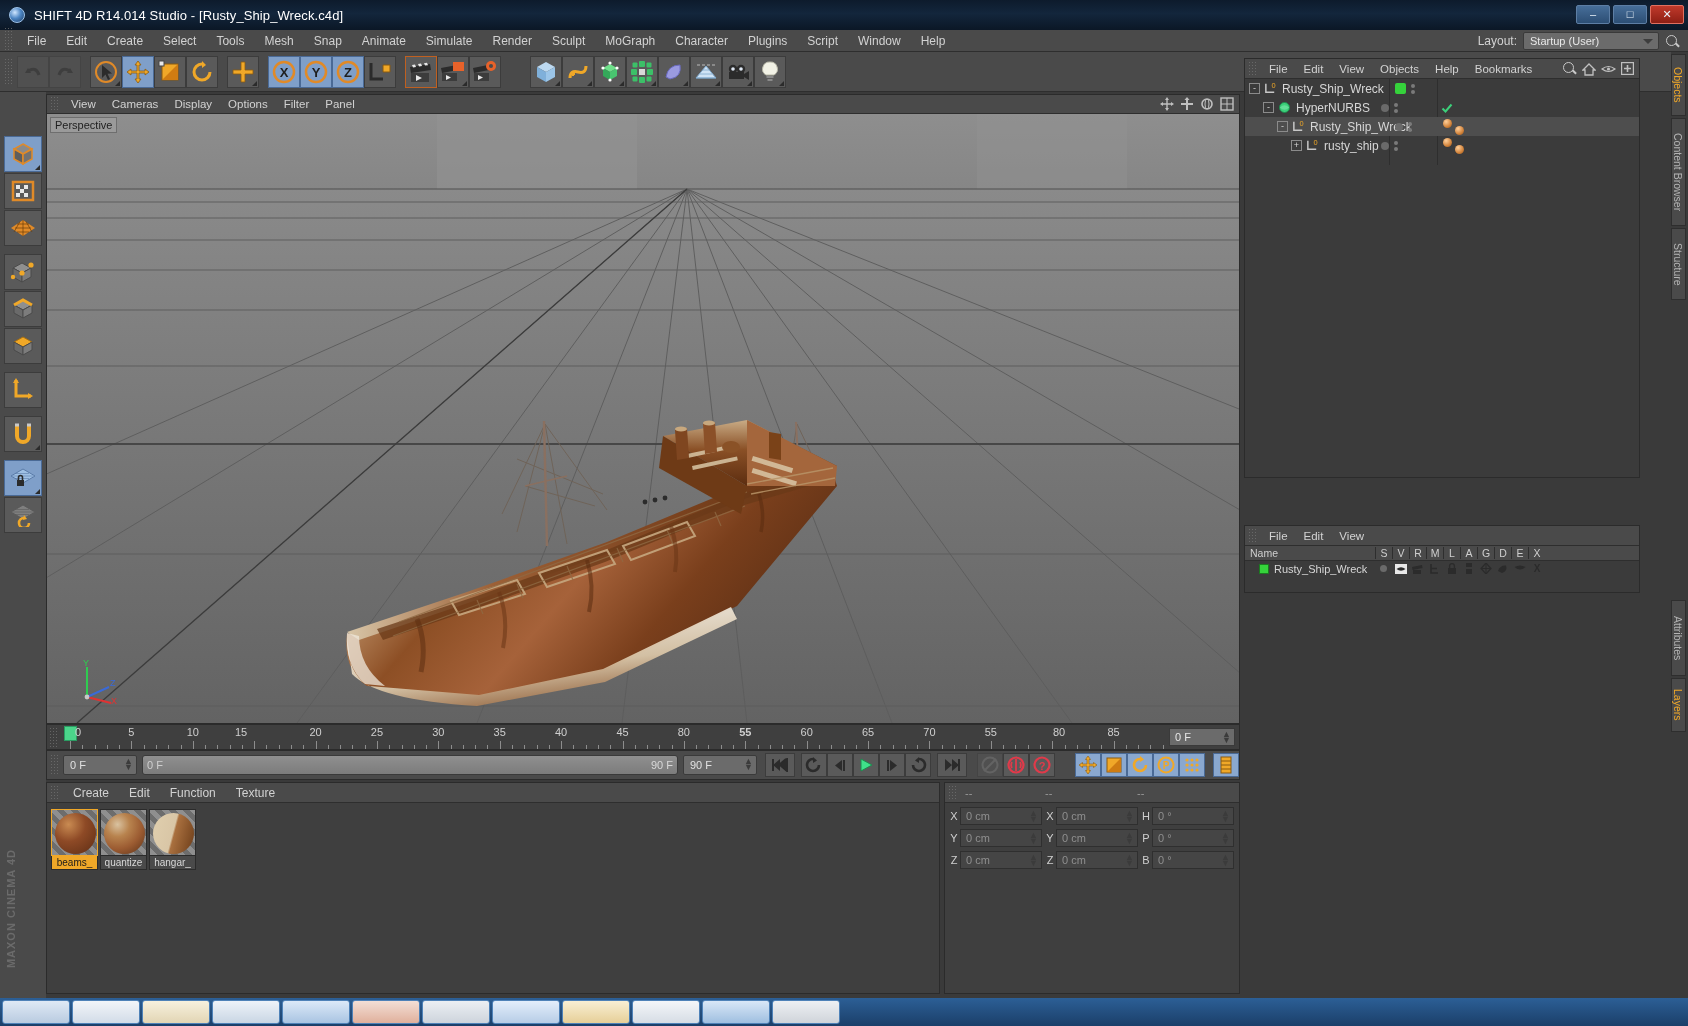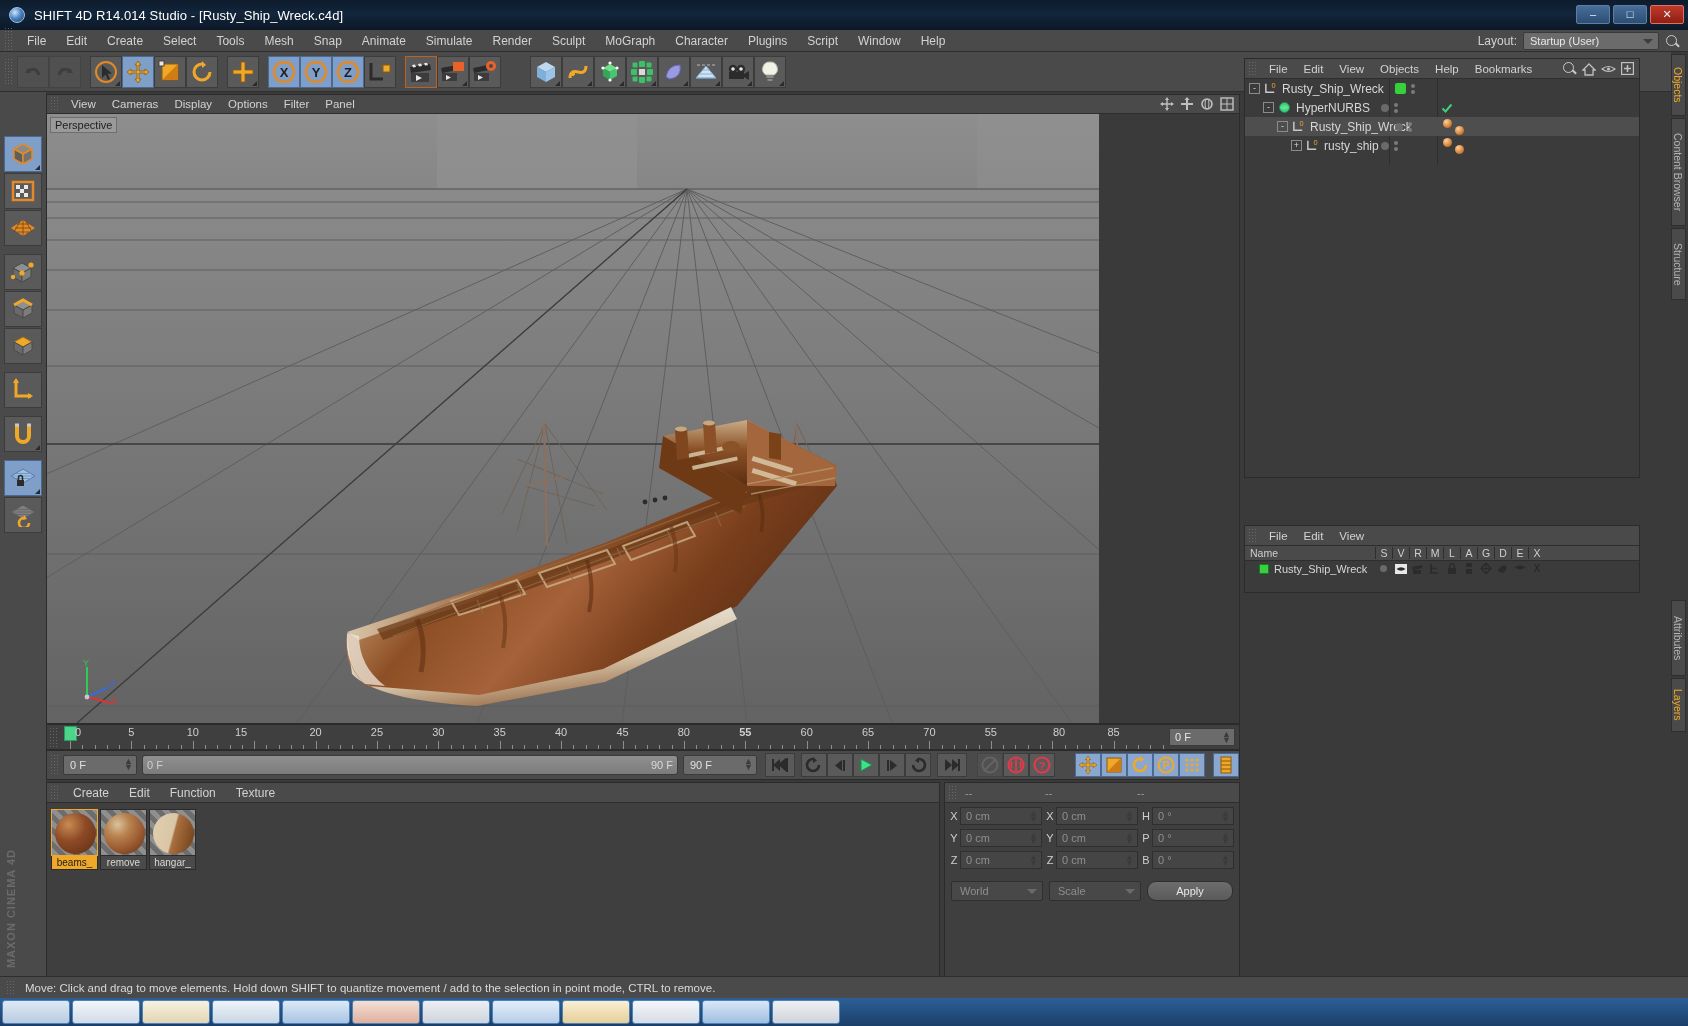--- a/index.html
+++ b/index.html
@@ -113,21 +113,21 @@
     position: absolute; left: 46px; top: 94px; width: 1194px; height: 630px;
     background: #3a3a3a; border: 1px solid #2b2b2b;
   }
   .vp-menu {
     height: 19px; background: #4a4a4a; display: flex; align-items: center;
     border-bottom: 1px solid #2e2e2e;
   }
   .vp-menu .menu-item { line-height: 19px; font-size: 11.5px; padding: 0 8px; }
   .vp-icons { position: absolute; right: 5px; top: 2px; display: flex; gap: 6px; align-items:center;}
   .vp-canvas {
-    position: absolute; left: 0; top: 19px; width: 1052px; height: 609px;
+    position: absolute; left: 0; top: 19px; width: 1192px; height: 609px;
     background: linear-gradient(180deg,#8a8a8a 0%,#8a8a8a 42%, #7e7e7e 42%, #6e6e6e 100%);
     overflow: hidden;
   }
   .vp-label {
     position: absolute; left: 3px; top: 3px; z-index: 6;
     background: #9a9a9a; color: #1e1e1e; font-size: 11px;
     padding: 1px 4px; border: 1px solid #6e6e6e;
   }
   .axis-gizmo { position: absolute; left: 22px; bottom: 18px; width: 48px; height: 48px; z-index: 6; }
 
@@ -1112,21 +1112,21 @@
       <div class="mat-item sel">
         <div class="mat-thumb">
           <div class="mat-sphere" style="background:radial-gradient(circle at 33% 28%, #c98b52 0%, #8e4a26 42%, #5d2d14 100%);"></div>
         </div>
         <div class="mat-name">beams_</div>
       </div>
       <div class="mat-item">
         <div class="mat-thumb">
           <div class="mat-sphere" style="background:radial-gradient(circle at 33% 28%, #d9c2a0 0%, #b8834e 30%, #9c5c32 60%, #5a3016 100%);"></div>
         </div>
-        <div class="mat-name">remove</div>
+        <div class="mat-name">quantize</div>
       </div>
       <div class="mat-item">
         <div class="mat-thumb">
           <div class="mat-sphere" style="background:linear-gradient(105deg,#e0cfae 0%, #d9c6a6 48%, #a9703f 52%, #6c3c18 100%);"></div>
         </div>
         <div class="mat-name">hangar_</div>
       </div>
     </div>
   </div>
 
@@ -1182,31 +1182,20 @@
         <div class="cfield">
           <span>0 cm</span>
           <span class="spin">▲<br>▼</span>
         </div>
         <span class="clab">B</span>
         <div class="cfield">
           <span>0 °</span>
           <span class="spin">▲<br>▼</span>
         </div>
       </div>
-    </div>
-    <div class="cbot">
-      <div class="csel">
-        <span>World</span>
-        <span class="caret"></span>
-      </div>
-      <div class="csel">
-        <span>Scale</span>
-        <span class="caret"></span>
-      </div>
-      <div class="capply">Apply</div>
     </div>
   </div>
 
   <div class="objpanel">
     <div class="panel-menu" style="position:relative;">
       <div class="grip" style="height:16px;margin-left:3px;"></div>
       <div class="menu-item">File</div>
       <div class="menu-item">Edit</div>
       <div class="menu-item">View</div>
       <div class="menu-item">Objects</div>
@@ -1393,24 +1382,20 @@
   </div>
 
   <div class="rtabs">
     <div class="rtab active" style="height:62px;margin-top:2px;">Objects</div>
     <div class="rtab" style="height:108px;">Content Browser</div>
     <div class="rtab" style="height:72px;">Structure</div>
     <div class="rtab" style="height:76px;margin-top:300px;">Attributes</div>
     <div class="rtab active" style="height:54px;">Layers</div>
   </div>
 
-  <div class="statusbar">
-    <div class="grip" style="height:16px;"></div>
-    <span style="margin-left:6px;">Move: Click and drag to move elements. Hold down SHIFT to quantize movement / add to the selection in point mode, CTRL to remove.</span>
-  </div>
 
   <div class="taskbar">
     <div class="task-item" style="background:linear-gradient(180deg,#dfe9f5,#b9cbe0);"></div>
     <div class="task-item" style="background:linear-gradient(180deg,#f2f5f9,#d2dce8);"></div>
     <div class="task-item" style="background:linear-gradient(180deg,#f7f1de,#e2d5b4);"></div>
     <div class="task-item" style="background:linear-gradient(180deg,#eef3f9,#c9d6e4);"></div>
     <div class="task-item" style="background:linear-gradient(180deg,#dce9f8,#a9c4e2);"></div>
     <div class="task-item" style="background:linear-gradient(180deg,#f3dfd6,#e0b09c);"></div>
     <div class="task-item" style="background:linear-gradient(180deg,#eceff3,#cdd4dc);"></div>
     <div class="task-item" style="background:linear-gradient(180deg,#e3eefb,#b7cde6);"></div>

